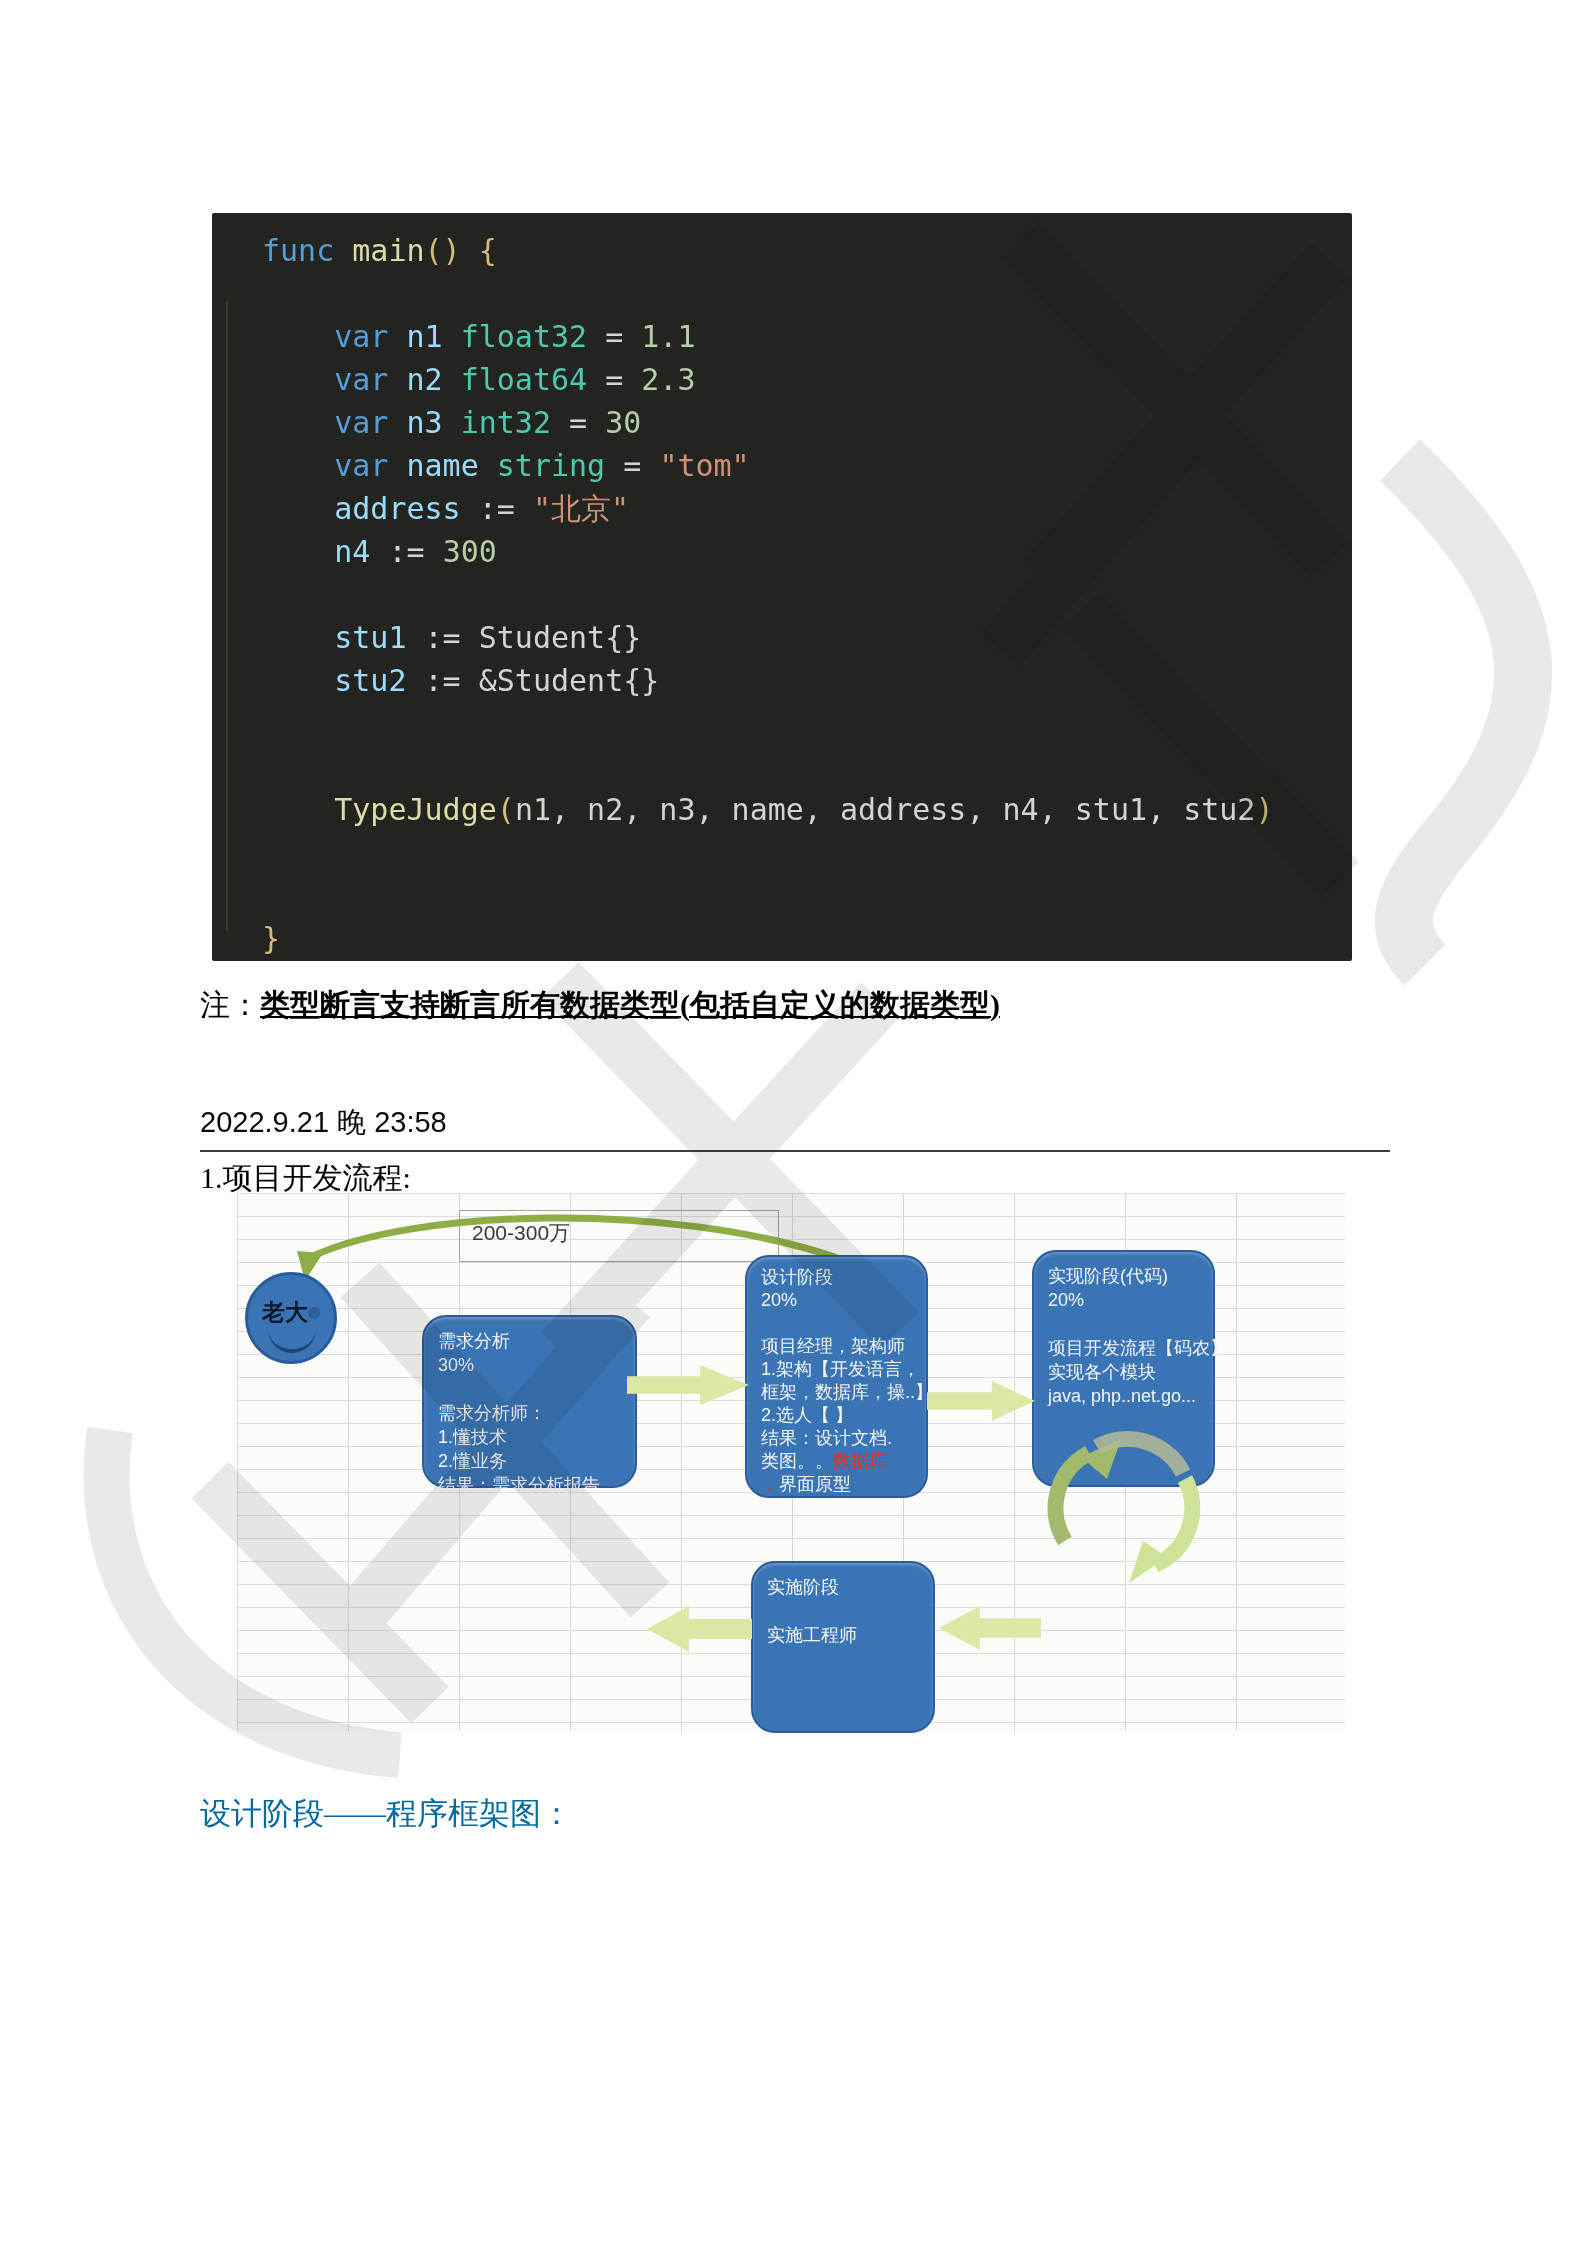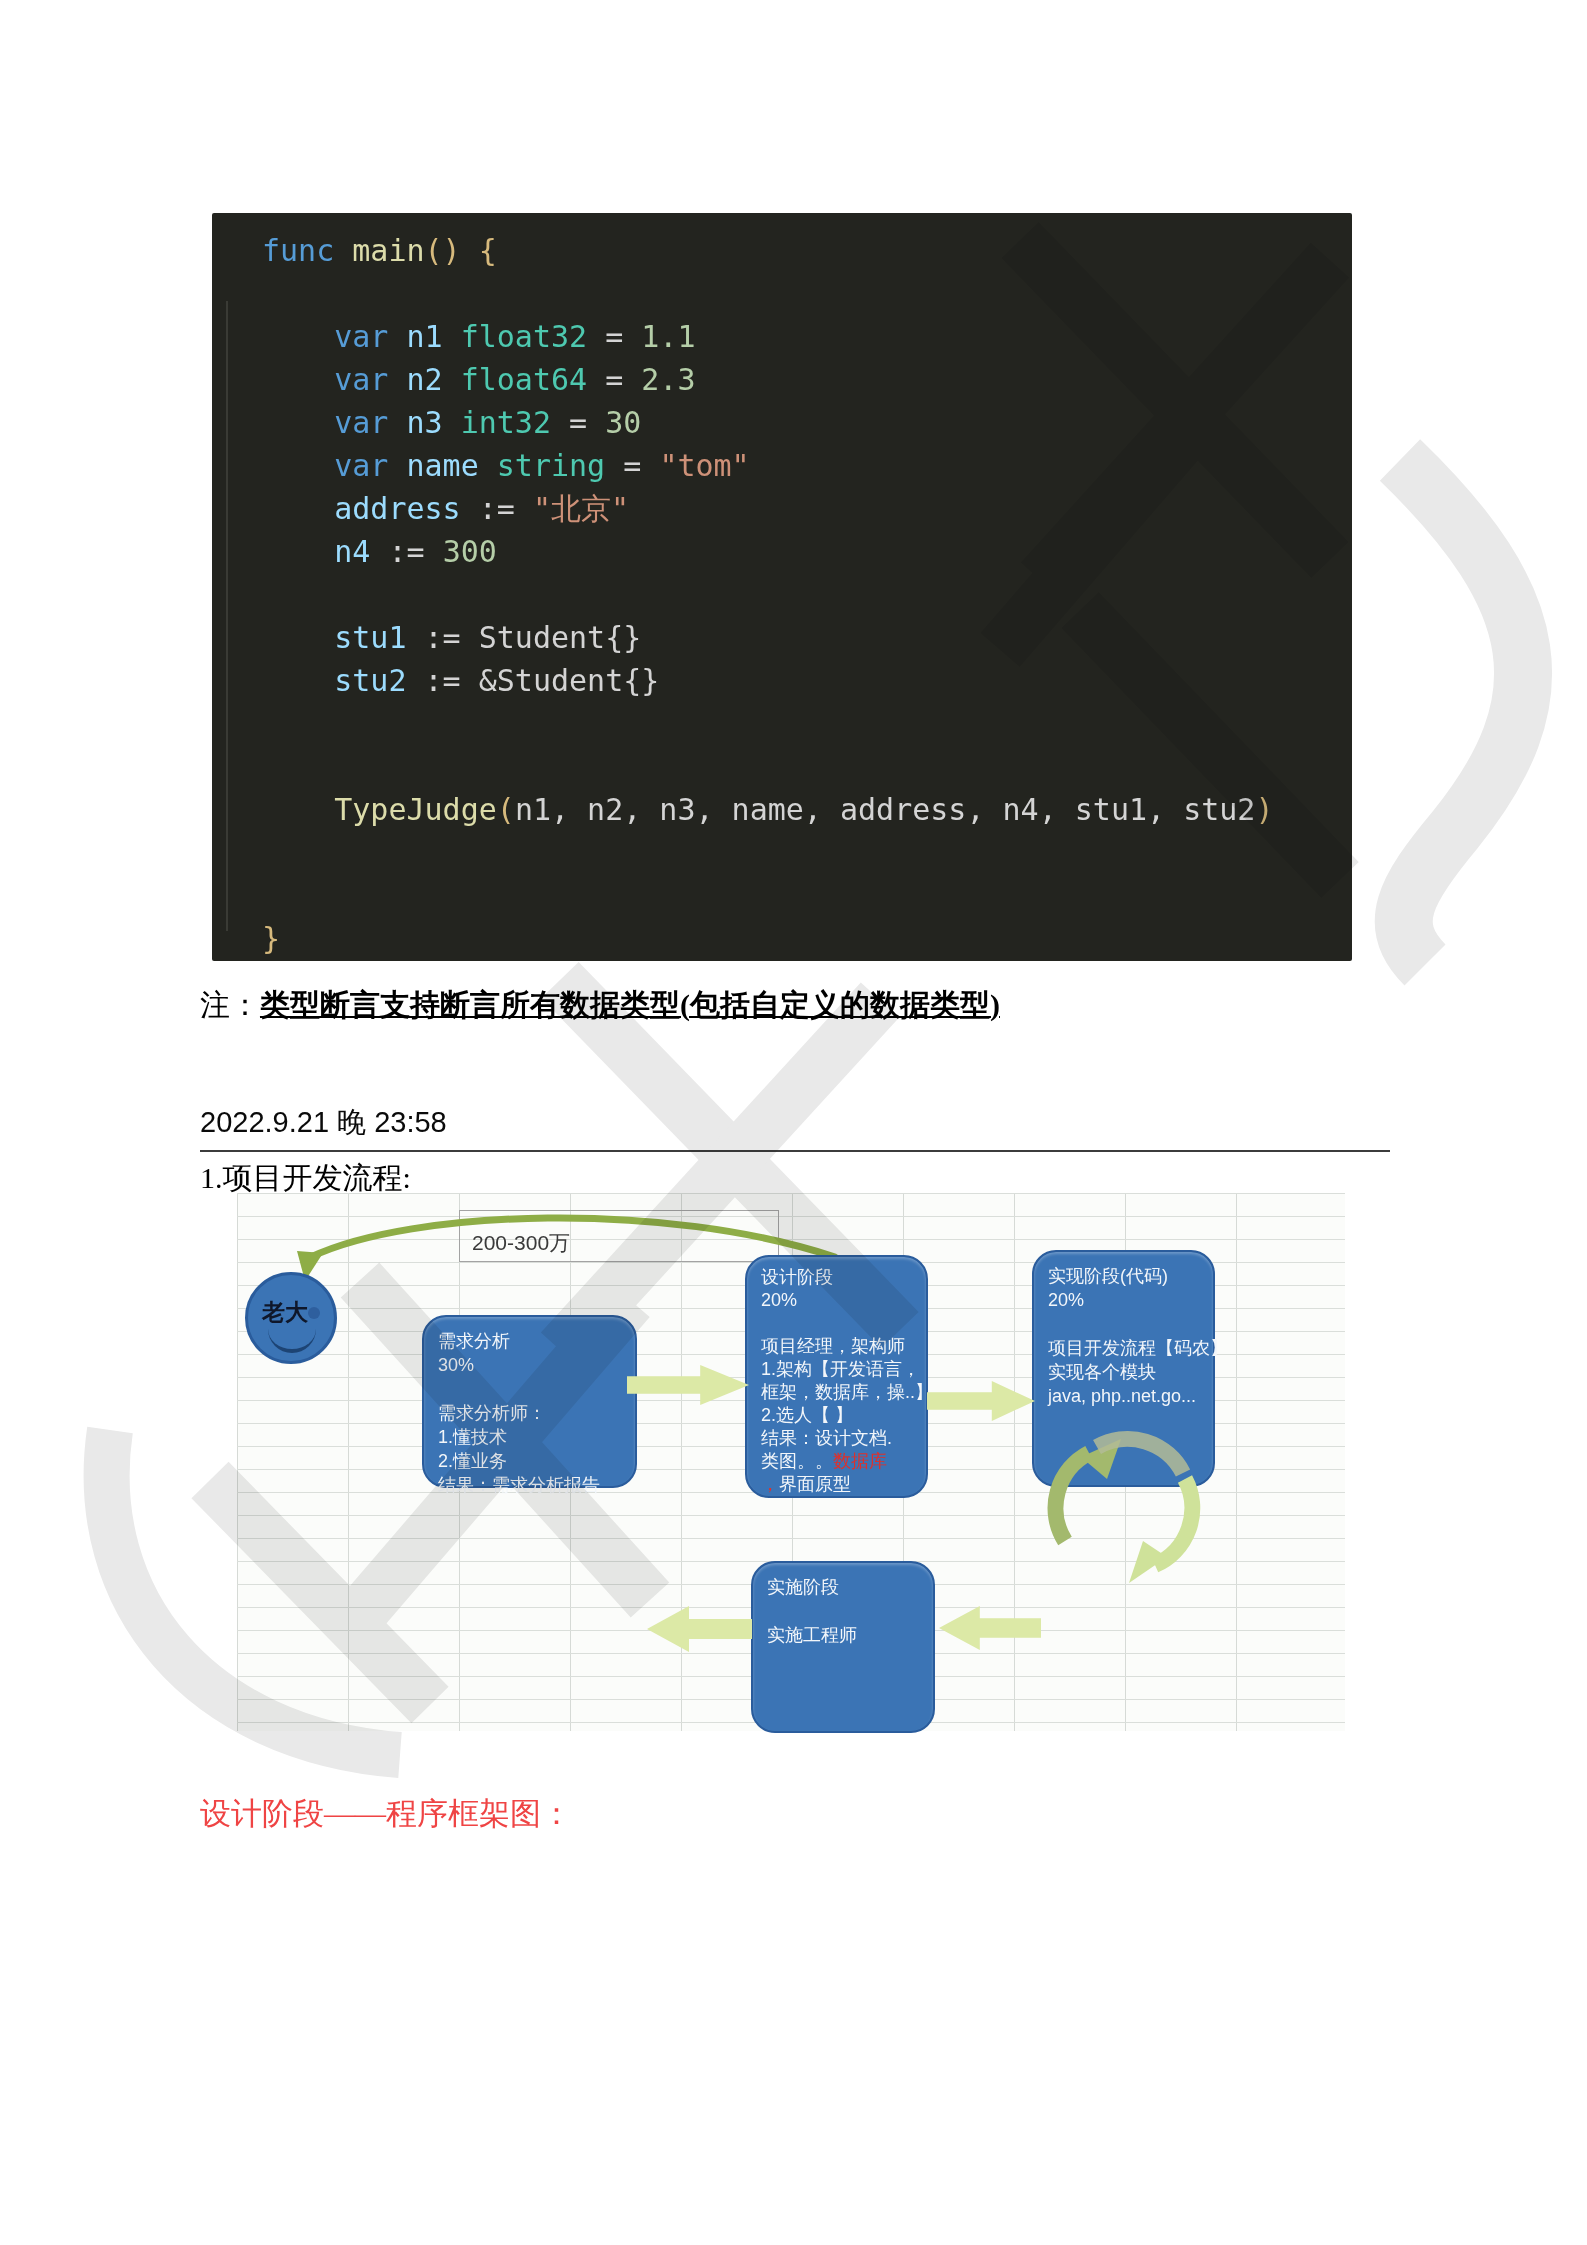--- a/index.html
+++ b/index.html
@@ -16,21 +16,21 @@
   
   .note-line{position:absolute;left:200px;top:985px;font-family:"Liberation Serif",serif;
              font-size:30px;color:#000;}
   .note-line .note-strong{font-weight:bold;text-decoration:underline;text-decoration-thickness:2px;}
   .date-line{position:absolute;left:200px;top:1103px;font-size:29px;color:#0a0a0a;
              font-family:"Liberation Sans",sans-serif;}
   .rule{position:absolute;left:200px;top:1150px;width:1190px;height:0;border-top:2px solid #3c3c3c;}
   .section-heading{position:absolute;left:200px;top:1158px;font-family:"Liberation Serif",serif;
                    font-size:30px;color:#000;}
   .bottom-heading{position:absolute;left:200px;top:1793px;font-family:"Liberation Serif",serif;
-                  font-size:31px;color:#ef4444;}
+                  font-size:31px;color:#0369a1;}
 
   
   .flowchart{position:absolute;left:237px;top:1193px;width:1108px;height:538px;
              background-color:#fbfcfa;
              background-image:linear-gradient(#dadeda 1px,transparent 1px),
                               linear-gradient(90deg,#d6dad6 1px,transparent 1px);
              background-size:100% 23px,111px 100%;}
   .fc-box{position:absolute;background:#3b74b5;border:2px solid #2a5c9c;border-radius:24px;
           box-sizing:border-box;color:#f2f6fa;font-size:18px;padding:12px 14px;
           box-shadow:inset 0 2px 3px rgba(255,255,255,.25);}
@@ -55,21 +55,21 @@
   .arrow-left{clip-path:polygon(100% 28%,40% 28%,40% 0%,0% 50%,40% 100%,40% 72%,100% 72%);}
   .arrow-1{left:390px;top:172px;width:122px;height:40px;}
   .arrow-2{left:690px;top:188px;width:108px;height:40px;}
   .arrow-3{left:702px;top:413px;width:102px;height:44px;}
   .arrow-4{left:410px;top:413px;width:105px;height:46px;}
 
   .cycle-svg{position:absolute;left:800px;top:228px;}
   .curve-svg{position:absolute;left:0;top:0;}
   .label-rect{position:absolute;left:222px;top:17px;width:320px;height:52px;
               border:1px solid #a3a3a3;box-sizing:border-box;}
-  .label-200{position:absolute;left:12px;top:18px;font-size:21px;color:#3a3a3a;
+  .label-200{position:absolute;left:12px;top:8px;font-size:21px;color:#3a3a3a;
              font-family:"Liberation Sans",sans-serif;}
 
   
   .watermark{position:absolute;left:0;top:0;mix-blend-mode:multiply;pointer-events:none;}
 </style>
 </head>
 <body>
 
 <div class="page">
 

